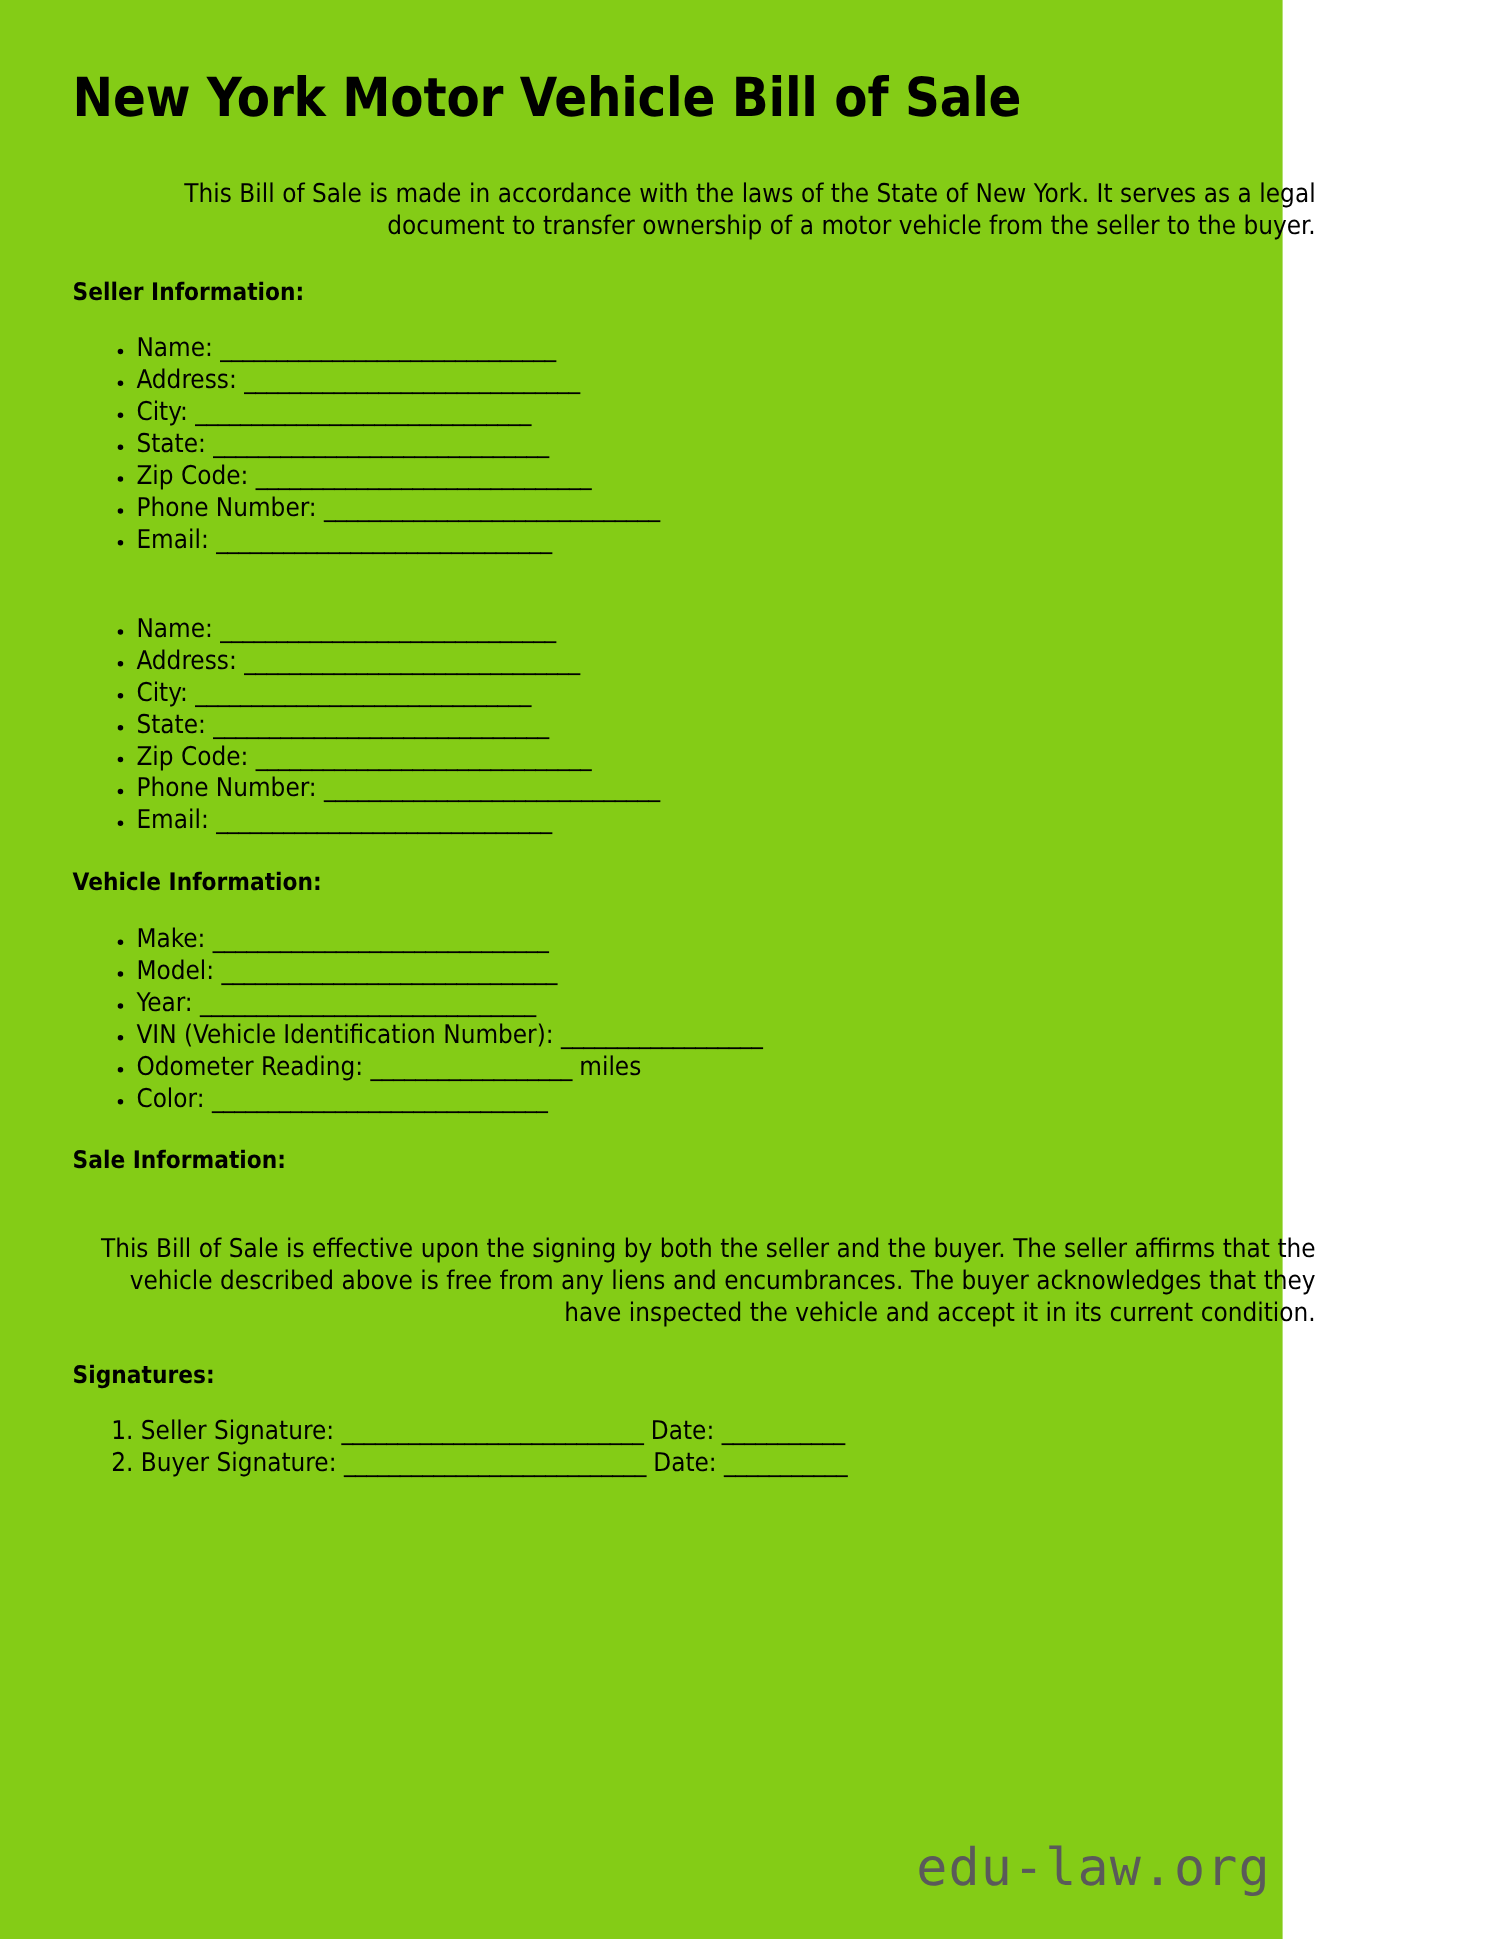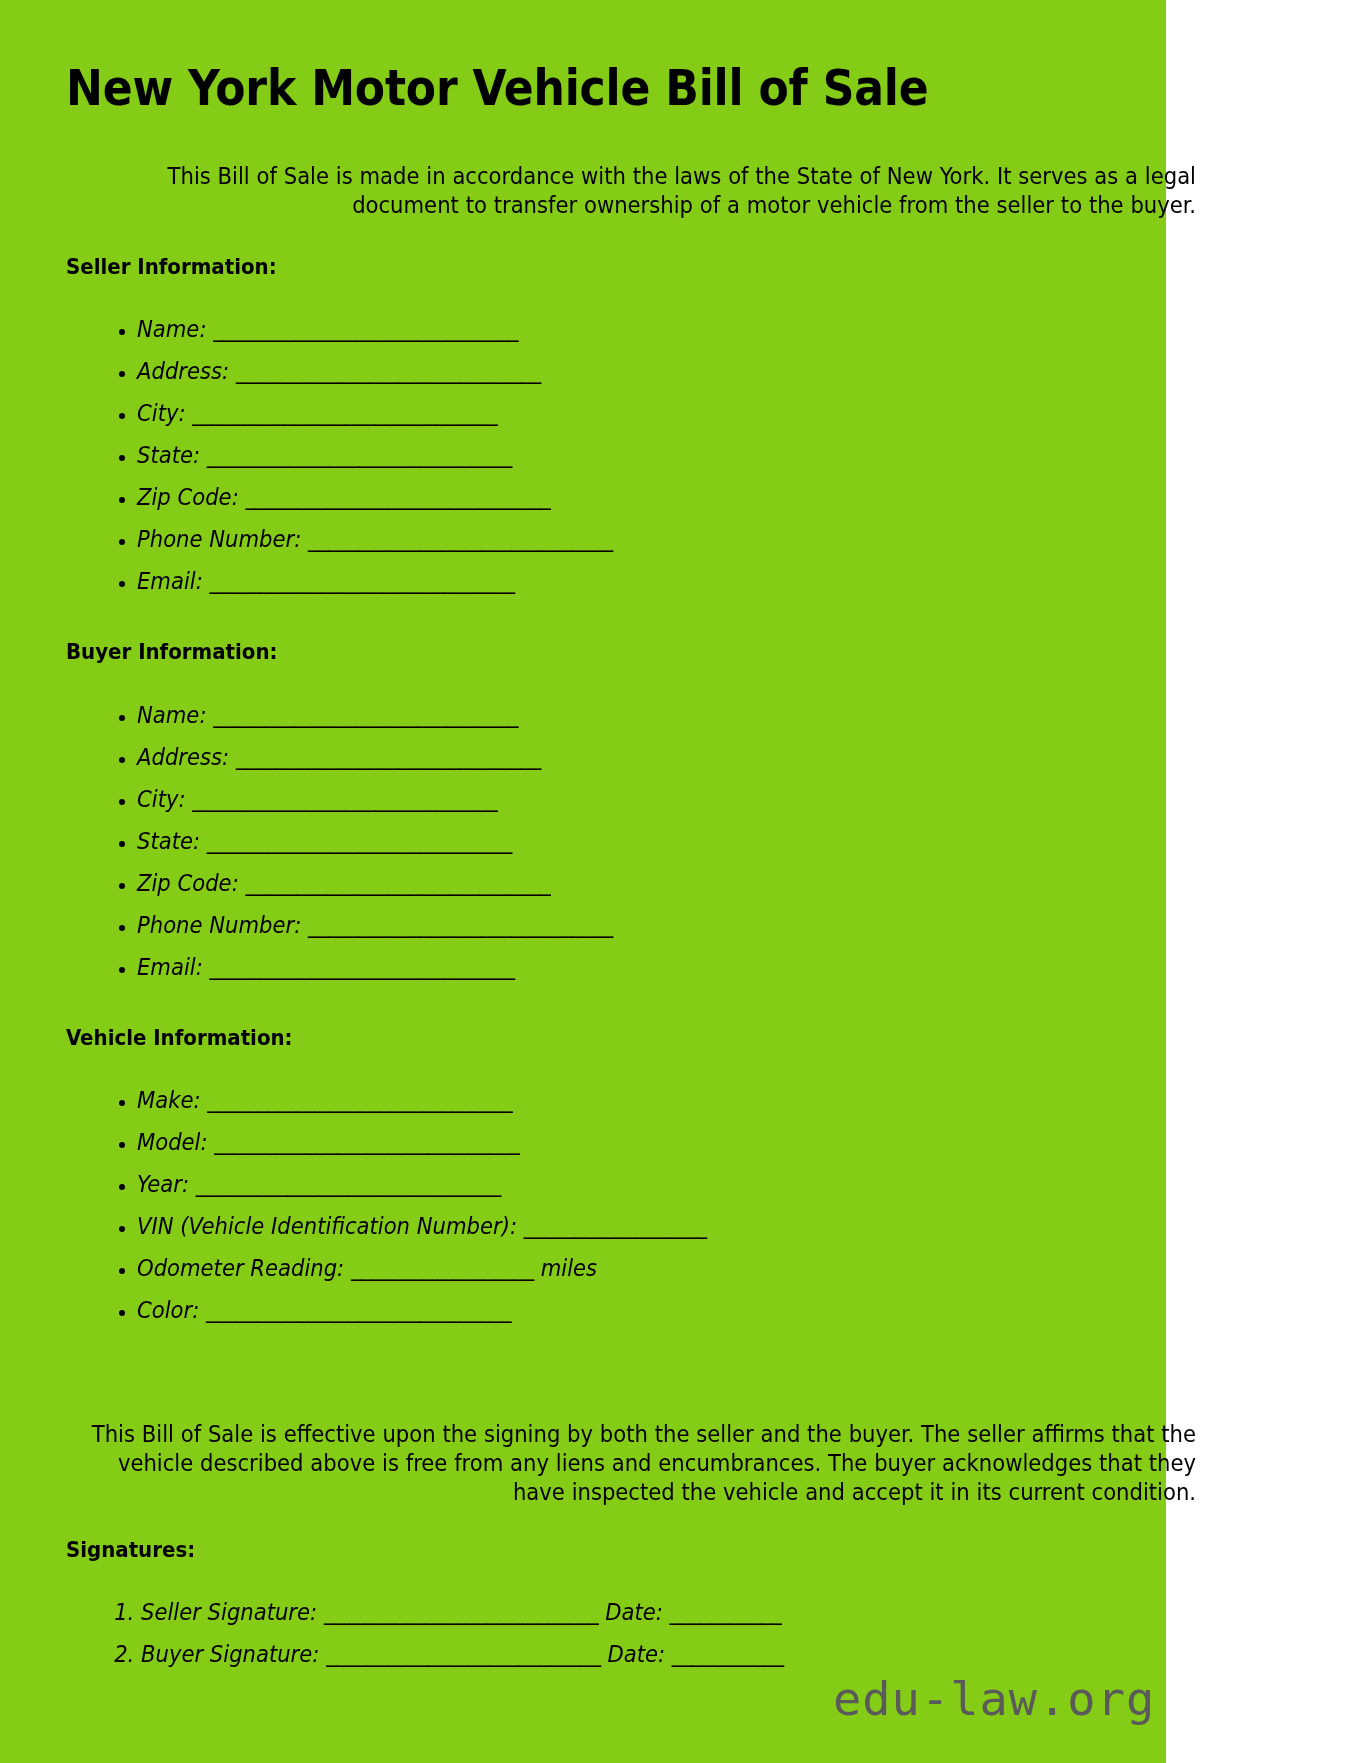--- a/index.html
+++ b/index.html
@@ -72,24 +72,23 @@
     list-style-position: outside;
   }
   ul.field-list { list-style-type: disc; }
   ol.sig-list {
     list-style-type: decimal;
     padding-left: 62px;
   }
   ul.field-list li, ol.sig-list li {
     font-size: 23.5px;
     line-height: 1.235;
-    margin: 13px;
+    margin: 0;
     padding: 0;
     white-space: nowrap;
-    font-style: italic;
   }
   ul.field-list li::marker { font-size: 18px; }
   ol.sig-list li::marker { font-size: 23.5px; }
 
   .blank {
     letter-spacing: -0.4px;
   }
 
   .watermark {
     position: absolute;
@@ -123,21 +122,20 @@
       <li><span>Address: </span><span class="blank">______________________________</span></li>
       <li><span>City: </span><span class="blank">______________________________</span></li>
       <li><span>State: </span><span class="blank">______________________________</span></li>
       <li><span>Zip Code: </span><span class="blank">______________________________</span></li>
       <li><span>Phone Number: </span><span class="blank">______________________________</span></li>
       <li><span>Email: </span><span class="blank">______________________________</span></li>
     </ul>
 
     <div class="gap-list-to-h2"></div>
 
-    <h2 class="section-head">Buyer Information:</h2>
     <div class="gap-h2-to-list"></div>
     <ul class="field-list">
       <li><span>Name: </span><span class="blank">______________________________</span></li>
       <li><span>Address: </span><span class="blank">______________________________</span></li>
       <li><span>City: </span><span class="blank">______________________________</span></li>
       <li><span>State: </span><span class="blank">______________________________</span></li>
       <li><span>Zip Code: </span><span class="blank">______________________________</span></li>
       <li><span>Phone Number: </span><span class="blank">______________________________</span></li>
       <li><span>Email: </span><span class="blank">______________________________</span></li>
     </ul>
@@ -150,20 +148,21 @@
       <li><span>Make: </span><span class="blank">______________________________</span><span></span></li>
       <li><span>Model: </span><span class="blank">______________________________</span><span></span></li>
       <li><span>Year: </span><span class="blank">______________________________</span><span></span></li>
       <li><span>VIN (Vehicle Identification Number): </span><span class="blank">__________________</span><span></span></li>
       <li><span>Odometer Reading: </span><span class="blank">__________________</span><span> miles</span></li>
       <li><span>Color: </span><span class="blank">______________________________</span><span></span></li>
     </ul>
 
     <div class="gap-list-to-h2"></div>
 
+    <h2 class="section-head">Sale Information:</h2>
     <div class="gap-h2-to-list"></div>
 
     <div class="gap-para"></div>
 
     <p class="body-para">This Bill of Sale is effective upon the signing by both the seller and the buyer. The seller affirms that the vehicle described above is free from any liens and encumbrances. The buyer acknowledges that they have inspected the vehicle and accept it in its current condition.</p>
 
     <div class="gap-para"></div>
 
     <h2 class="section-head">Signatures:</h2>
     <div class="gap-h2-to-list"></div>

